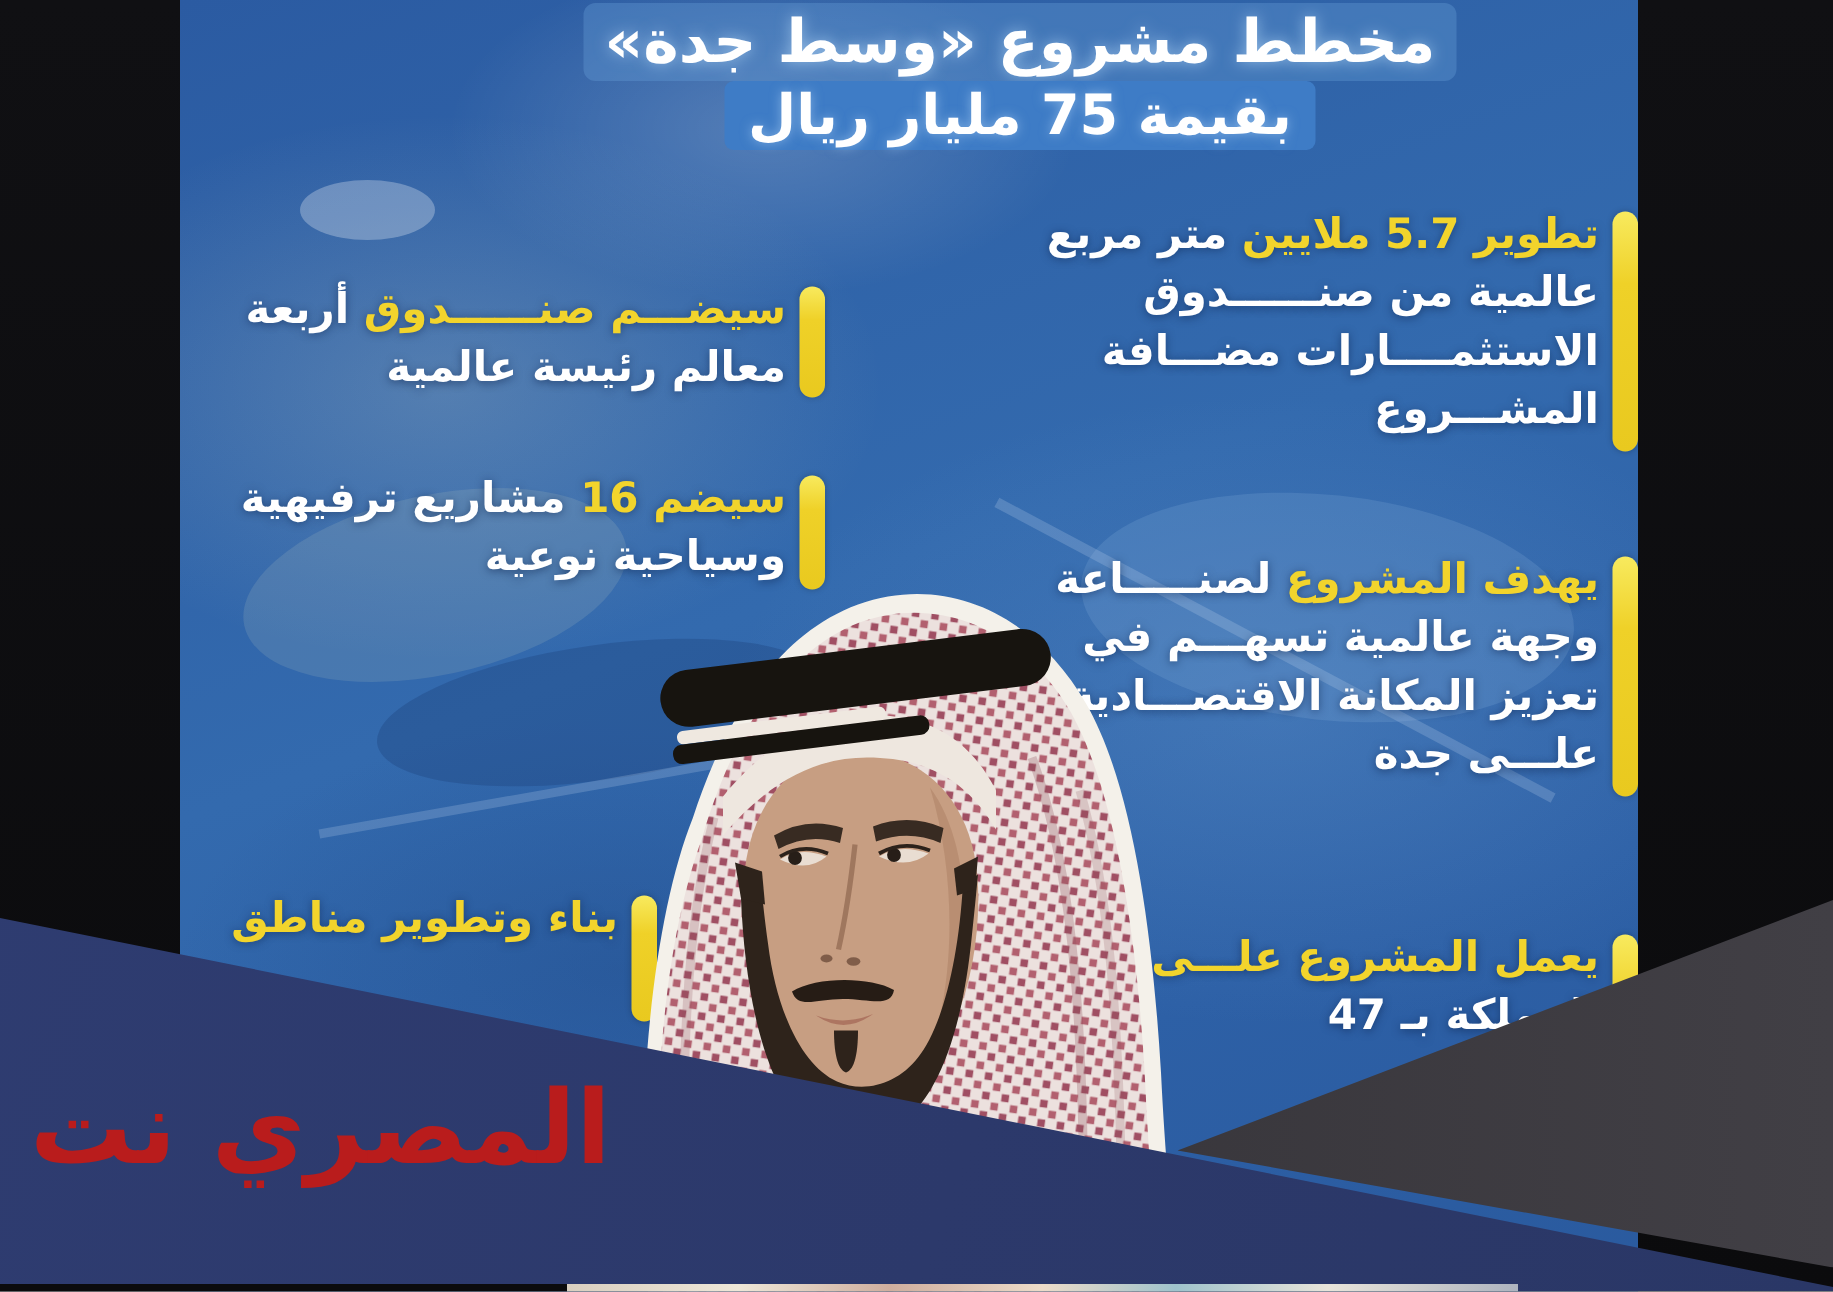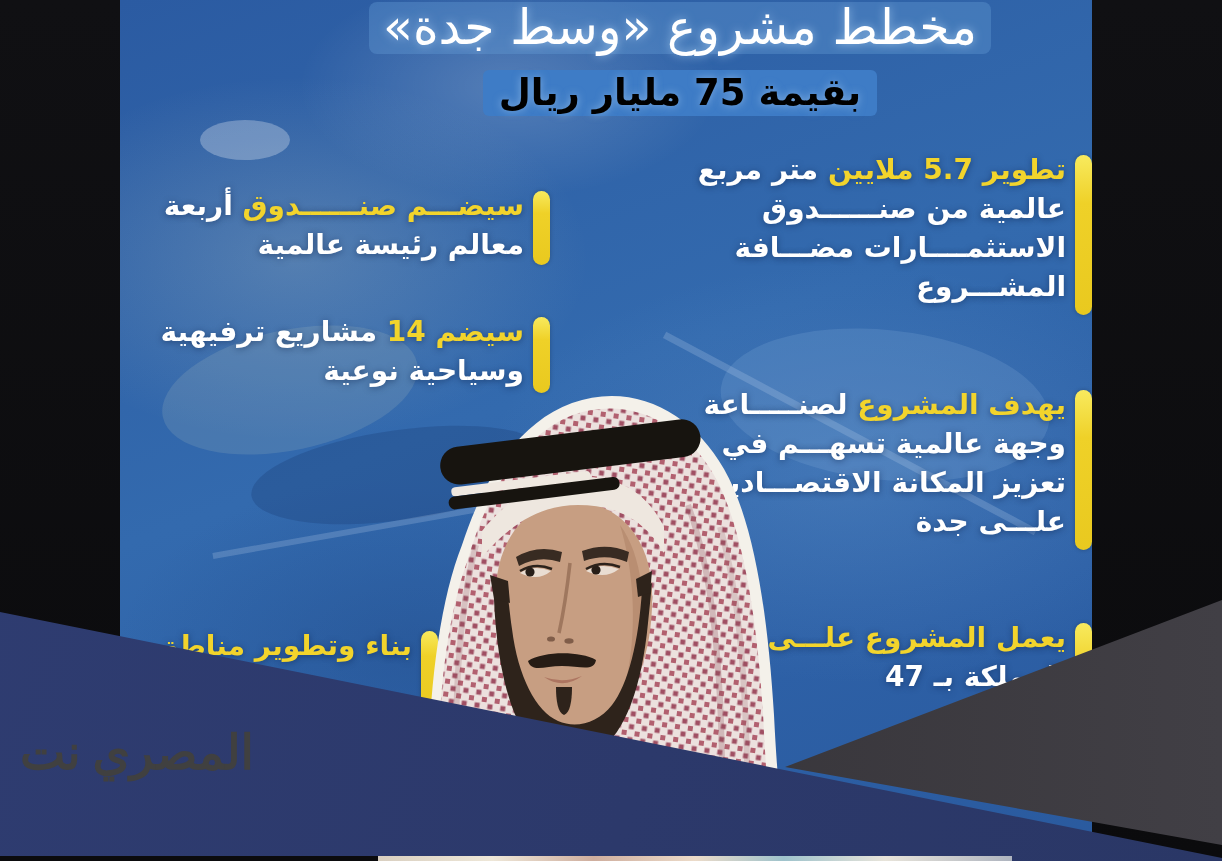--- a/index.html
+++ b/index.html
@@ -25,51 +25,51 @@
   .b2{left:130px;top:430px;width:300px;height:90px;background:rgba(25,60,115,0.30);transform:rotate(-8deg);}
   .b3{left:600px;top:330px;width:330px;height:150px;background:rgba(150,190,225,0.18);transform:rotate(6deg);}
   .b4{left:80px;top:120px;width:90px;height:40px;background:rgba(255,255,255,0.28);}
   .road{position:absolute;background:rgba(200,220,240,0.22);pointer-events:none;}
   .r1{left:520px;top:430px;width:420px;height:7px;transform:rotate(28deg);}
   .r2{left:90px;top:520px;width:380px;height:6px;transform:rotate(-10deg);}
 
   
   .title{position:absolute;left:180px;top:2px;width:760px;text-align:center;direction:rtl;}
   .title .t1{
-    display:inline-block;font-size:49px;font-weight:normal;color:#ffffff;line-height:52px;
+    display:inline-block;font-size:40px;font-weight:bold;color:#ffffff;line-height:52px;
     background:rgba(100,155,212,0.38);border-radius:8px;padding:0 14px;
     text-shadow:0 0 10px rgba(195,228,255,0.6);
   }
   .title .t2{
-    display:inline-block;font-size:37px;font-weight:bold;color:#000000;line-height:46px;
-    background:#3e7cc6;border-radius:6px;padding:0 16px;margin-top:16px;
+    display:inline-block;font-size:37px;font-weight:bold;color:#ffffff;line-height:46px;
+    background:#3e7cc6;border-radius:6px;padding:0 16px;margin-top:0;
     text-shadow:0 0 8px rgba(195,228,255,0.5);
   }
 
   
   .bullet{position:absolute;direction:rtl;padding-right:26px;}
   .bullet .bar{
     position:absolute;right:0;top:5px;width:17px;border-radius:9px;
     background:linear-gradient(180deg,#f8ea5e,#efd128 30%,#e9c91f);
     box-shadow:0 0 4px rgba(0,0,0,0.25);
   }
   .bline{
     font-size:28px;font-weight:bold;color:#ffffff;line-height:39px;white-space:nowrap;
     text-shadow:0 1px 6px rgba(10,30,70,0.5);
   }
   .em{color:#f2d42c;}
   .lb1{left:30px;top:186px;width:374px;}
   .lb1 .bar{height:74px;}
   .lb2{left:10px;top:312px;width:394px;}
   .lb2 .bar{height:76px;}
-  .lb3{left:20px;top:626px;width:272px;}
+  .lb3{left:20px;top:592px;width:272px;}
   .lb3 .bar{height:84px;}
   .rb{left:596px;width:350px;}
-  .rb1{top:150px;text-align:right;} .rb1 .bar{height:160px;}
-  .rb2{top:366px;margin-top:19px;} .rb2 .bar{height:160px;}
+  .rb1{top:136px;text-align:right;} .rb1 .bar{height:160px;}
+  .rb2{top:366px;} .rb2 .bar{height:160px;}
   .rb3{top:618px;} .rb3 .bar{height:148px;}
 
   
   .portrait{position:absolute;left:300px;top:385px;width:380px;height:476px;}
 
   
   .navy-banner{
     position:absolute;inset:0;z-index:3;
     background:linear-gradient(110deg,#2f3d72 0%,#2c396b 60%,#2a3766 100%);
     clip-path:polygon(0 612px,100% 858px,100% 100%,0 100%);
@@ -79,21 +79,21 @@
     background:linear-gradient(to right,#2c2a2e,#413f45);
     clip-path:polygon(785px 767px,100% 600px,100% 845px);
   }
   .strip-black{position:absolute;left:0;top:856px;width:378px;height:5px;background:#0b0b0d;z-index:5;}
   .strip-sliver{
     position:absolute;left:378px;top:856px;width:634px;height:5px;z-index:5;
     background:linear-gradient(90deg,#d9cfc0 0%,#eee7d8 18%,#cfae9e 34%,#ecdbc9 50%,#9fc3cc 64%,#e8e4da 80%,#aeb4bf 100%);
   }
   .watermark{
     position:absolute;left:20px;top:698px;z-index:6;direction:rtl;
-    font-size:48px;font-weight:bold;color:#404040;line-height:110px;letter-spacing:0;font-family:Liberation Serif, serif;
+    font-size:68px;font-weight:bold;color:#b91c1c;line-height:110px;letter-spacing:0;
   }
 </style>
 </head>
 <body>
 
 <div class="stage">
 
   <div class="infographic">
 
     <div class="blob b1"></div>
@@ -108,21 +108,21 @@
       <div><span class="t2">بقيمة 75 مليار ريال</span></div>
     </div>
 
     <div class="bullet lb1">
       <span class="bar"></span>
       <div class="bline"><span class="em">سيضـــم صنــــــدوق</span><span> أربعة</span></div>
       <div class="bline">معالم رئيسة عالمية</div>
     </div>
     <div class="bullet lb2">
       <span class="bar"></span>
-      <div class="bline"><span class="em">سيضم 14</span><span> مشاريع ترفيهية</span></div>
+      <div class="bline"><span class="em">سيضم 16</span><span> مشاريع ترفيهية</span></div>
       <div class="bline">وسياحية نوعية</div>
     </div>
     <div class="bullet lb3">
       <span class="bar"></span>
       <div class="bline"><span class="em">بناء وتطوير مناطق</span><span></span></div>
     </div>
 
     <div class="bullet rb rb1">
       <span class="bar"></span>
       <div class="bline"><span class="em">تطوير 5.7 ملايين</span><span> متر مربع</span></div>

